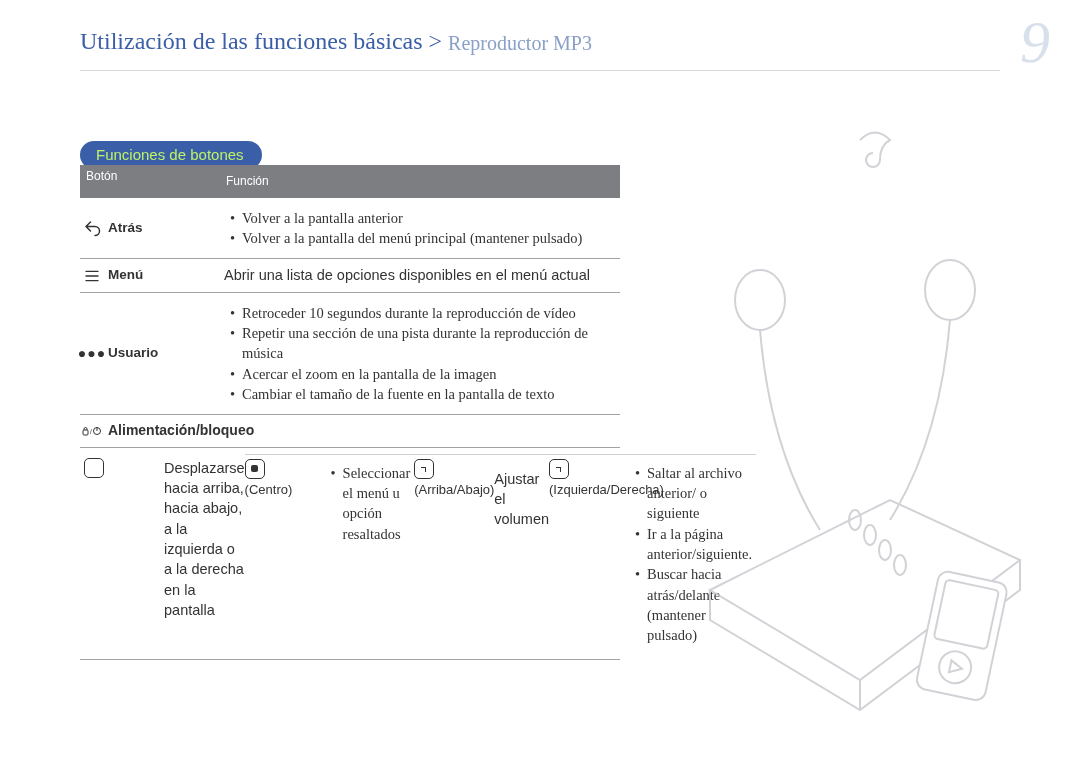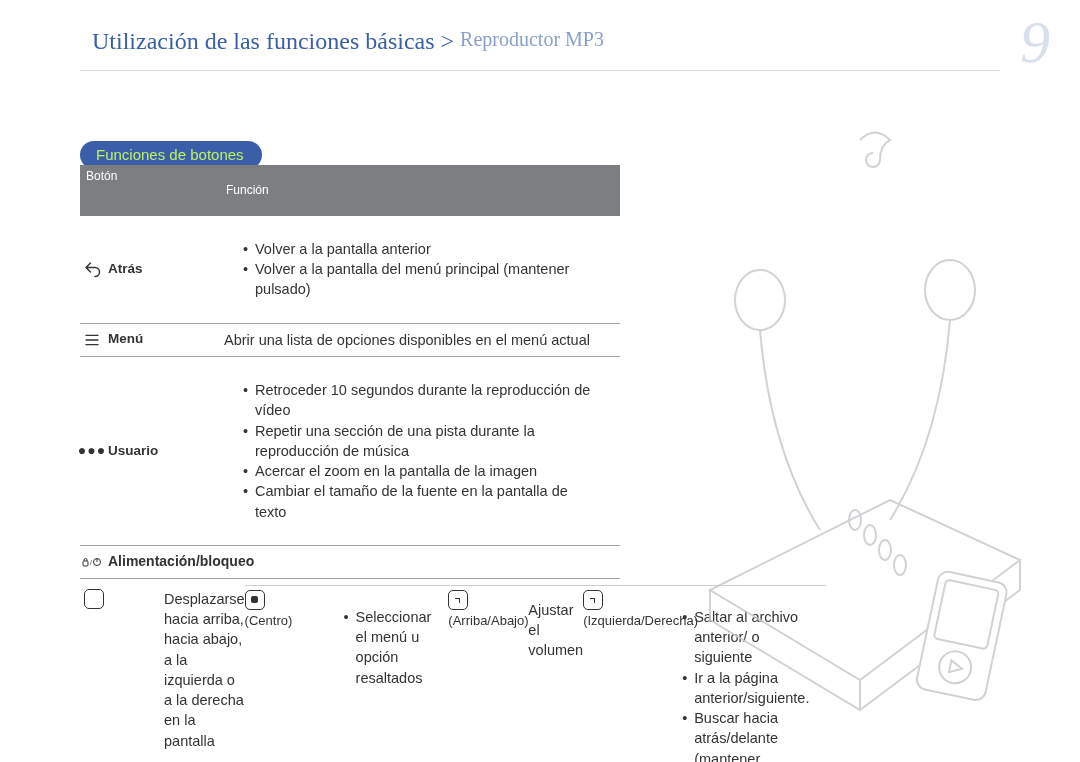--- a/index.html
+++ b/index.html
@@ -16,22 +16,21 @@
     position: relative;
     width: 100%;
     height: 100%;
   }
   .header {
     position: absolute;
     top: 28px;
     left: 80px;
     right: 76px;
     display: flex;
-    align-items: flex-start;
-    margin-left: 12px;
+    align-items: flex-end;
   }
   .header-title {
     font-family: Georgia, 'Times New Roman', serif;
     font-size: 24px;
     color: #3a5fa8;
   }
   .header-title .gt {
     color: #3a5fa8;
   }
   .header-sub {
@@ -75,41 +74,41 @@
     font-size: 14.5px;
     line-height: 1.4;
   }
   .thead-row {
     display: flex;
     background: #7c7e82;
     color: #fff;
     font-size: 12px;
   }
   .thead-row .th1 { width: 140px; padding: 3px 6px; }
-  .thead-row .th2 { flex: 1; padding: 17px 6px; }
+  .thead-row .th2 { flex: 1; padding: 8px 6px; }
   .row {
     display: flex;
     border-bottom: 1px solid #a0a2a5;
     padding: 4px 0;
   }
   .c1 {
     width: 140px;
     display: flex;
     align-items: center;
     gap: 6px;
     padding: 2px 2px;
     font-size: 14px;
     color: #333;
   }
   .c1 .lbl { font-size: 13.5px; font-weight: bold; }
   .c2 {
     flex: 1;
     padding: 2px 2px 2px 4px;
   }
-  .bullets { list-style: none; margin: 17px; padding: 0; }
+  .bullets { list-style: none; margin: 4px; padding: 0; font-family: Liberation Serif, serif; }
   .bullets li { position: relative; padding-left: 14px; }
   .bullets li::before { content: "•"; position: absolute; left: 2px; top: 0; }
   .icon-box {
     width: 20px;
     height: 18px;
     display: inline-flex;
     align-items: center;
     justify-content: center;
     font-size: 14px;
   }

